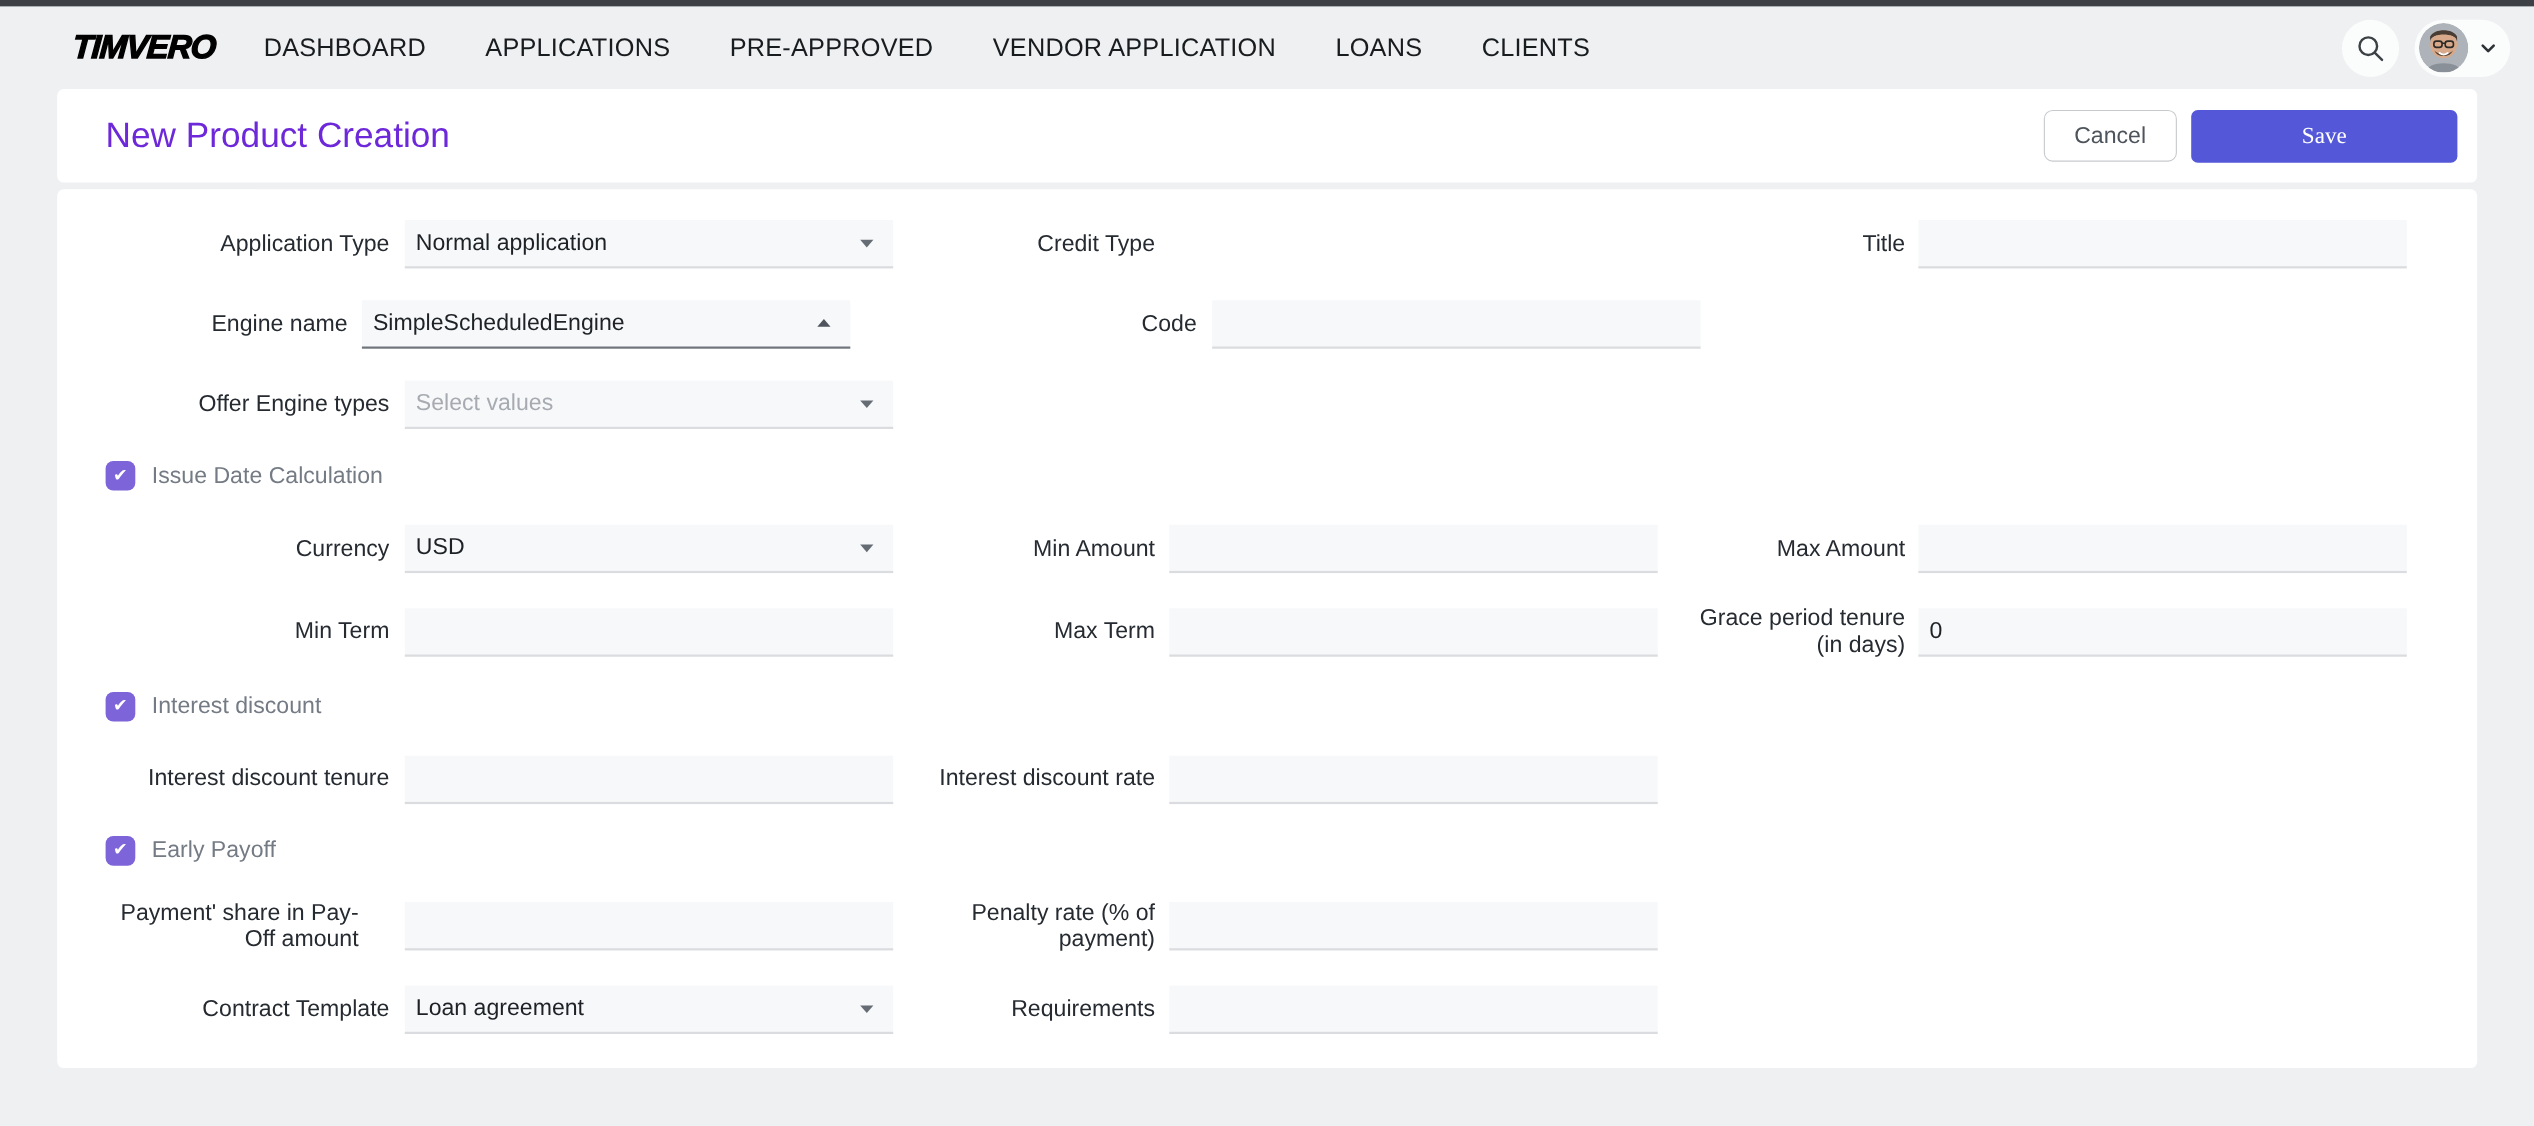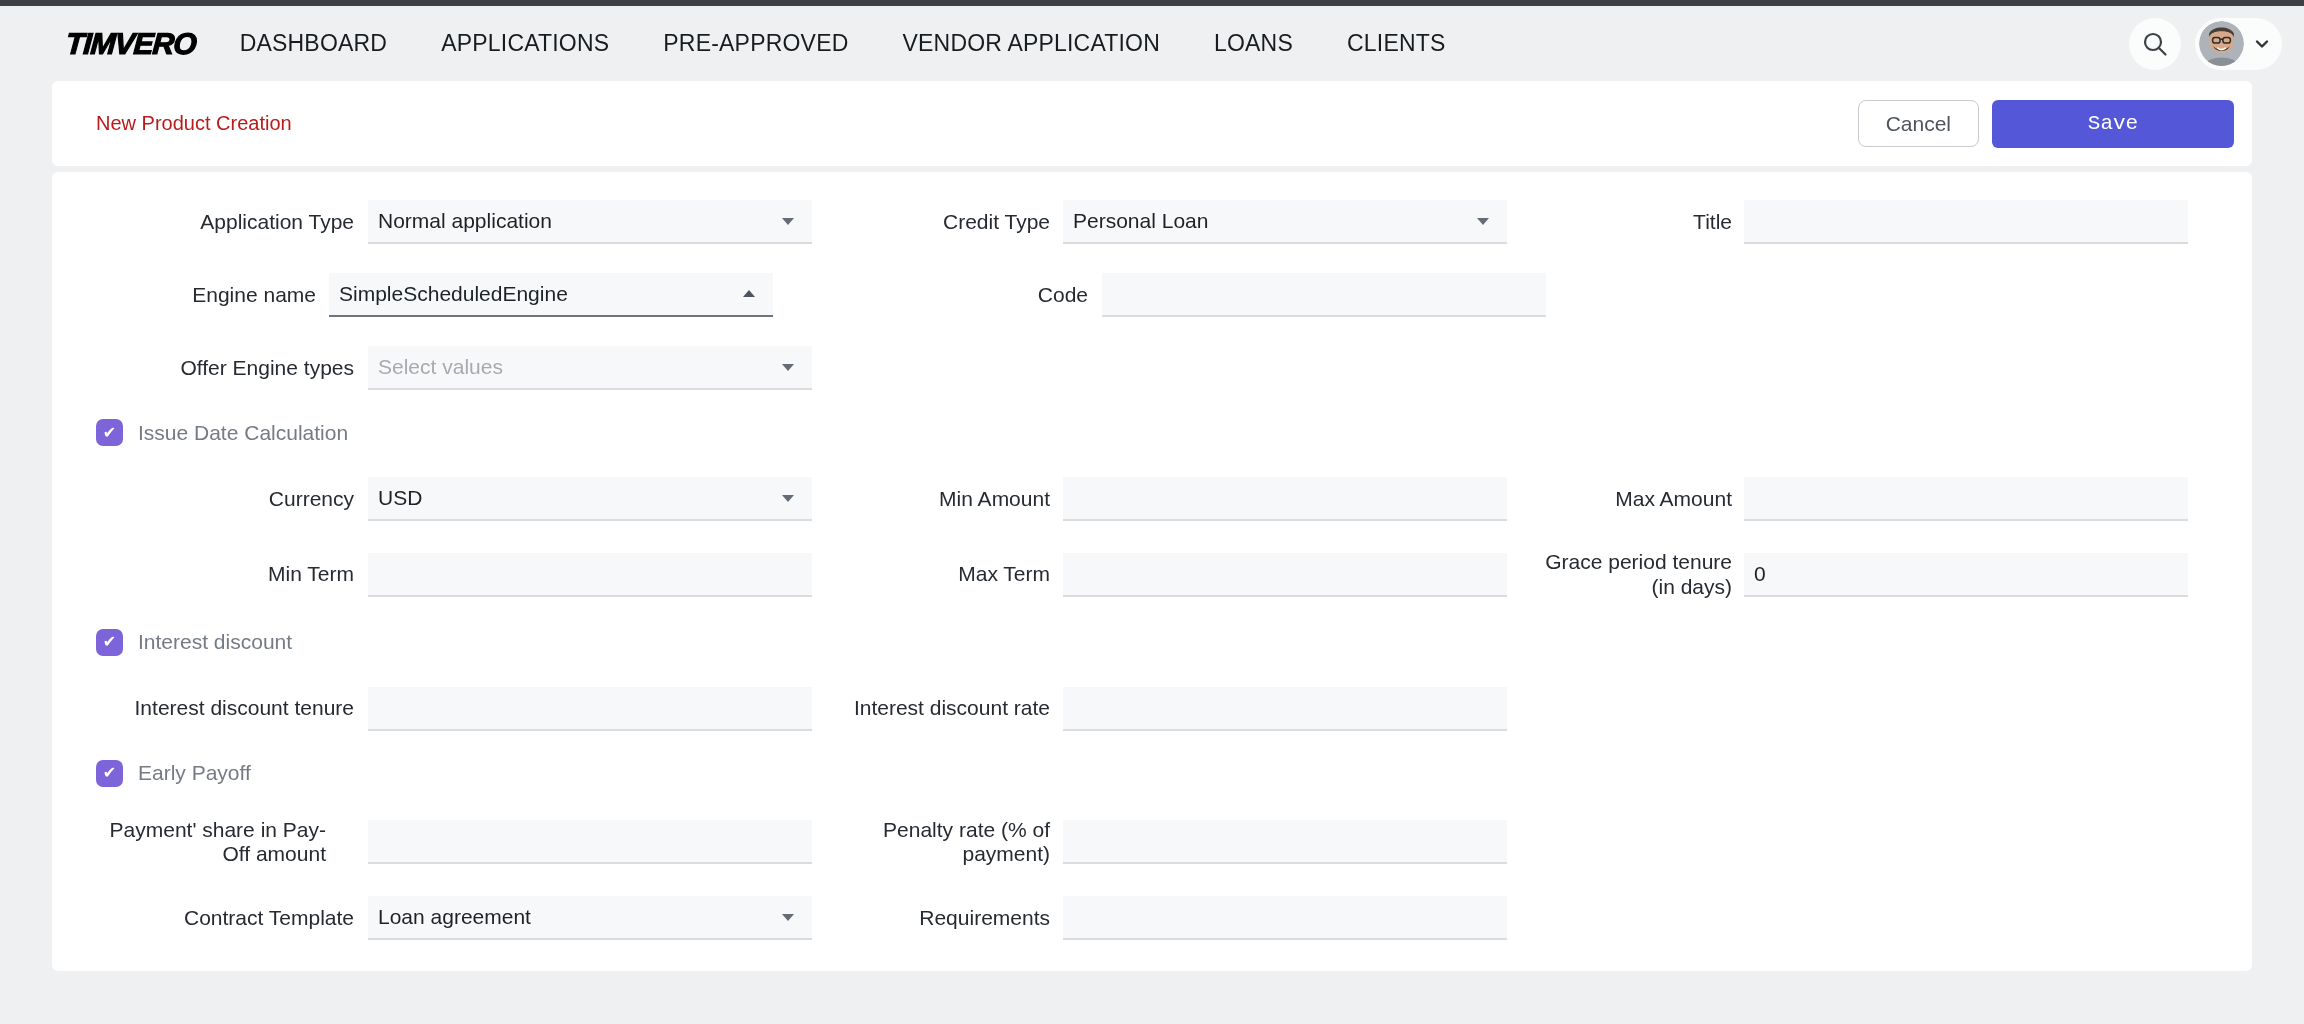--- a/index.html
+++ b/index.html
@@ -60,37 +60,37 @@
   
   .header-bar {
     margin: 0 52px;
     height: 85px;
     background: #ffffff;
     border-radius: 6px;
     display: flex;
     align-items: center;
     padding: 0 18px 0 44px;
   }
-  .page-title { font-size: 20px; font-weight: 500; color: #b91c1c; }
+  .page-title { font-size: 32px; font-weight: 500; color: #6d28d9; }
   .header-actions { margin-left: auto; display: flex; align-items: center; gap: 13px; }
   .btn-cancel {
     height: 47px; padding: 0 27px;
     background: #ffffff;
     border: 1px solid #c7cace;
     border-radius: 8px;
     font-size: 21px; color: #4e545b;
     font-family: inherit;
     cursor: pointer;
   }
   .btn-save {
     width: 242px; height: 48px;
     background: #5458d8;
     border: none; border-radius: 6px;
     font-size: 21px; color: #ffffff;
-    font-family: Liberation Mono, monospace;
+    font-family: Liberation Serif, serif;
     cursor: pointer;
   }
 
   
   .card {
     margin: 6px 52px 0;
     height: 799px;
     background: #ffffff;
     border-radius: 6px;
     padding: 28px 48px 0 44px;
@@ -223,24 +223,20 @@
   <div class="form-row">
     <div class="cell c1">
       <div class="lbl">Application Type</div>
       <div class="field">
         <span class="value">Normal application</span>
         <span class="arrow-down"></span>
       </div>
     </div>
     <div class="cell c2">
       <div class="lbl">Credit Type</div>
-      <div class="field">
-        <span class="value">Personal Loan</span>
-        <span class="arrow-down"></span>
-      </div>
     </div>
     <div class="cell c3">
       <div class="lbl">Title</div>
       <div class="field input">
         <input value="" style="">
       </div>
     </div>
   </div>
 
   <div class="form-row">

